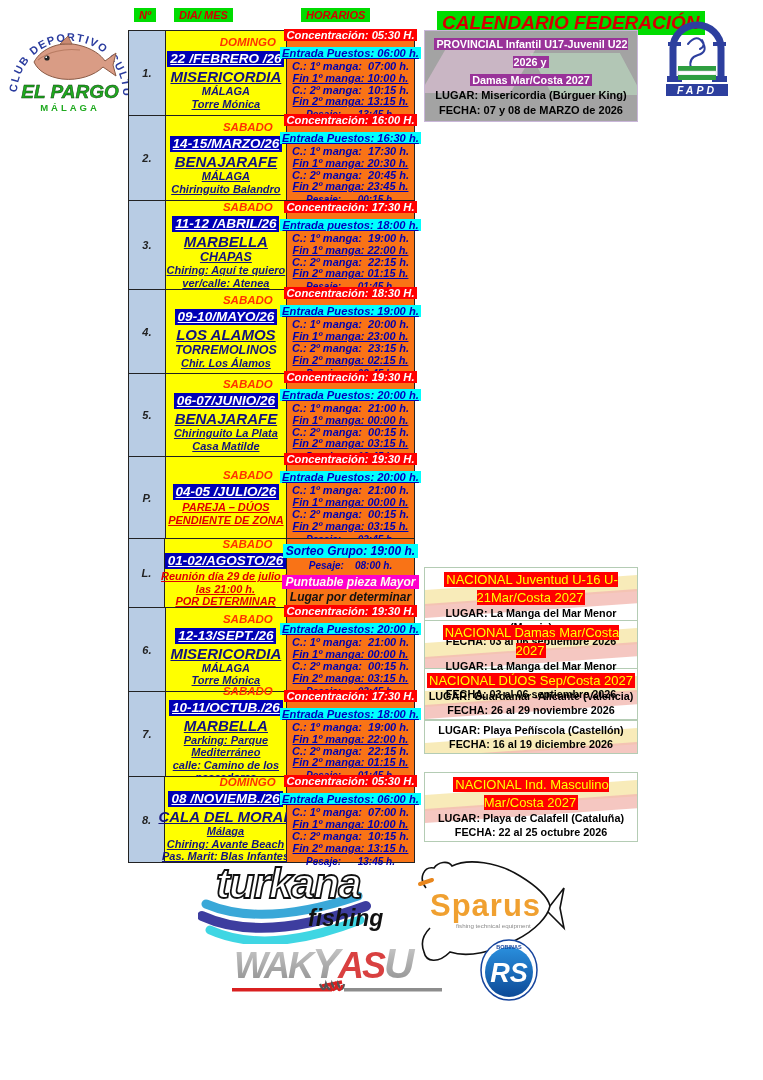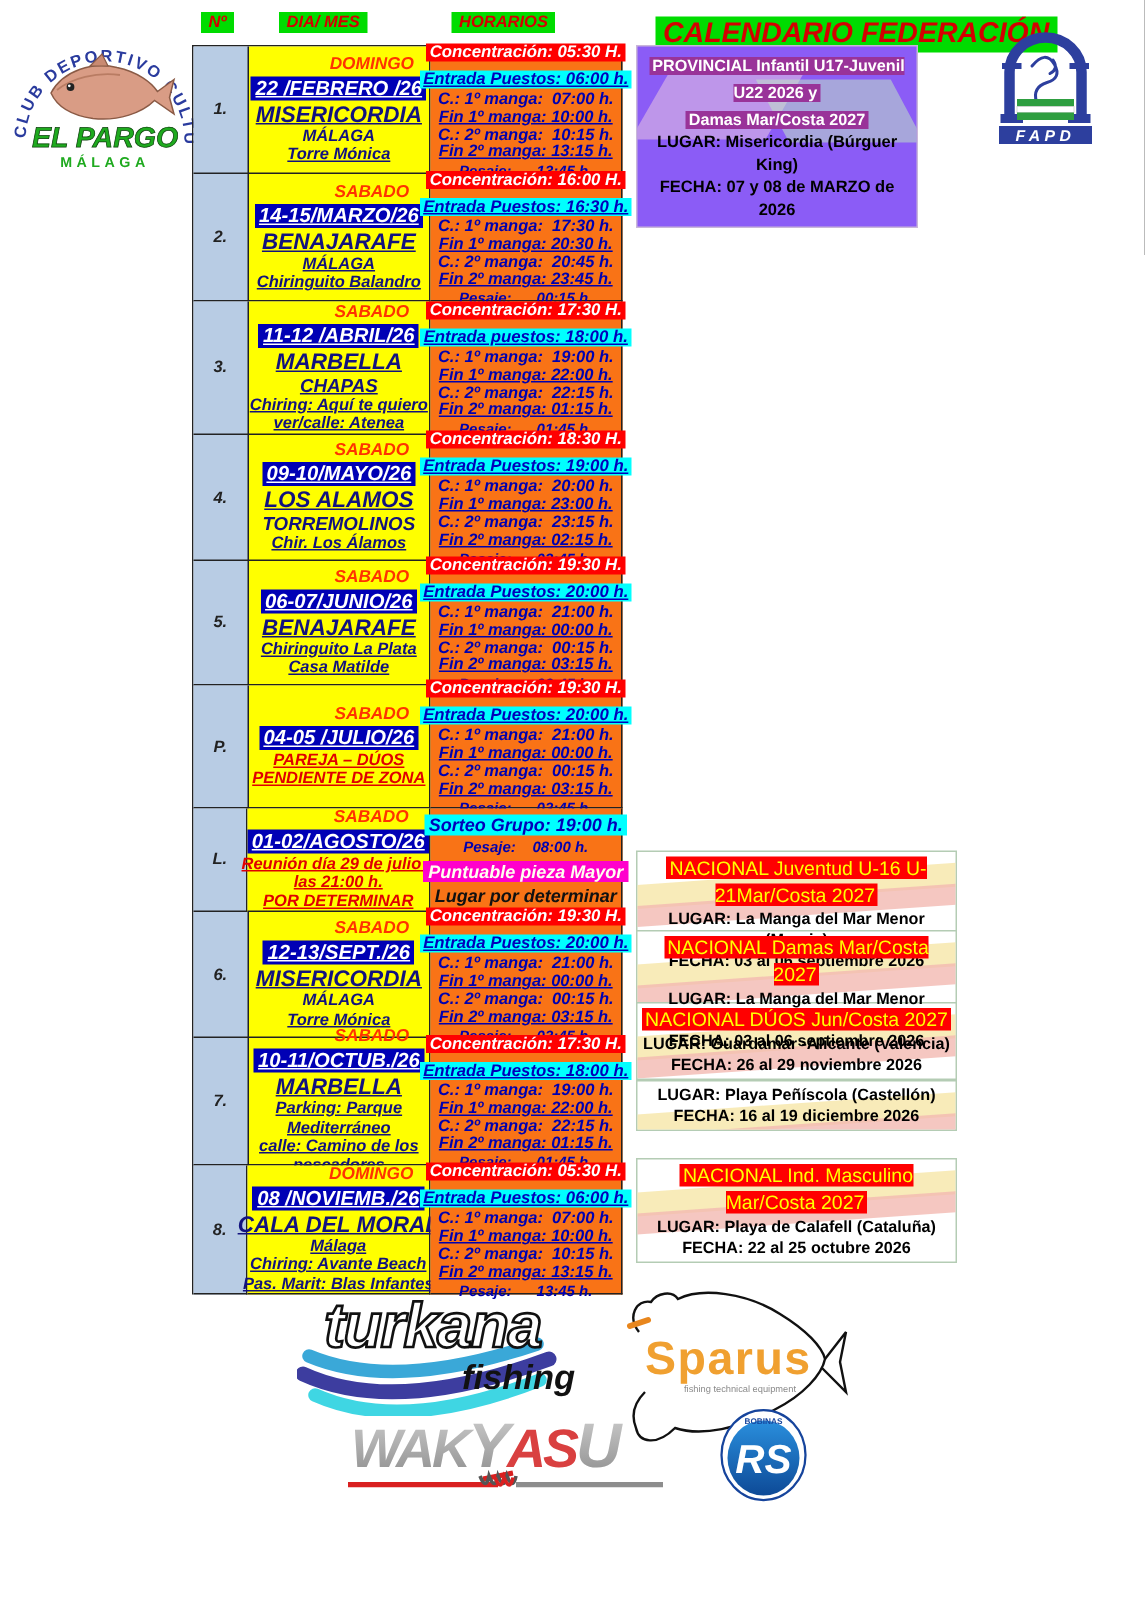--- a/index.html
+++ b/index.html
@@ -9,21 +9,21 @@
     margin:0 auto; overflow:hidden;
     font-family:"Liberation Sans", sans-serif;
   }
   
   .glabel {
     position:absolute; background:#00dc00; color:#d40000;
     font-weight:bold; font-style:italic; font-size:11px;
     padding:1px 5px; white-space:nowrap;
   }
   #lbl-num { left:134px; top:8px; }
-  #lbl-dia { left:186px; top:8px; }
+  #lbl-dia { left:174px; top:8px; }
   #lbl-hor { left:301px; top:8px; }
   #lbl-cal { left:437px; top:11px; font-size:19px; }
 
   
   #club-logo { position:absolute; left:4px; top:10px; }
 
   
   #fapd-logo { position:absolute; left:664px; top:18px; }
 
   
@@ -64,22 +64,22 @@
   .pes  { color:#0000b0; font-weight:bold; font-style:italic; font-size:10px;
           line-height:13px; white-space:pre; }
   .sorteo { background:#00ffff; color:#0000bb; font-weight:bold; font-style:italic;
             font-size:12px; line-height:15px; padding:0 3px; white-space:pre; }
   .punt { background:#ff00cc; color:#fffef0; font-weight:bold; font-style:italic;
           font-size:12px; line-height:15px; padding:0 3px; white-space:pre; }
   .lugdet { color:#111; font-weight:bold; font-style:italic; font-size:12px; line-height:15px; }
 
   
   #prov-box {
-    position:absolute; left:424px; top:30px; width:188px;
-    border:1px solid #c9b6d9; background:#8b5cf6; text-align:center;
+    position:absolute; left:424px; top:30px; width:214px;
+    border:1px solid #c9b6d9; background:#a3a3a3; text-align:center;
     padding:3px 2px; overflow:hidden;
   }
   #prov-box .deco1 { position:absolute; left:8px; top:18px; width:90px; height:44px;
     background:#e9c7e0; opacity:.55; transform:skew(-30deg); }
   #prov-box .deco2 { position:absolute; right:6px; top:22px; width:90px; height:42px;
     background:#bfe3c4; opacity:.55; transform:skew(28deg); }
   .prov-title { position:relative; display:inline; background:#993399; color:#fff;
     font-weight:bold; font-size:10.8px; line-height:14px; padding:0 2px; }
   .fed-black { position:relative; color:#000; font-weight:bold; font-size:11px; line-height:15px; }
   #fed-boxes { position:absolute; left:424px; top:0; width:214px; height:100%; }
@@ -353,21 +353,21 @@
         <div><span class="nac-title">NACIONAL Juventud U-16 U-21Mar/Costa 2027</span></div>
         <div class="fed-black">LUGAR:  La Manga del Mar Menor (Murcia)</div>
         <div class="fed-black">FECHA: 03 al 06 septiembre 2026</div>
       </div>
       <div class="nac">
         <div><span class="nac-title">NACIONAL Damas Mar/Costa 2027</span></div>
         <div class="fed-black">LUGAR:  La Manga del Mar Menor (Murcia)</div>
         <div class="fed-black">FECHA: 03 al 06 septiembre 2026</div>
       </div>
       <div class="nac">
-        <div><span class="nac-title">NACIONAL DÚOS Jun/Costa 2027</span></div>
+        <div><span class="nac-title">NACIONAL DÚOS Sep/Costa 2027</span></div>
         <div class="fed-black">LUGAR: Guardamar -Alicante (Valencia)</div>
         <div class="fed-black">FECHA: 26 al 29 noviembre 2026</div>
       </div>
       <div class="nac">
         <div class="fed-black">LUGAR: Playa Peñíscola (Castellón)</div>
         <div class="fed-black">FECHA: 16 al 19 diciembre 2026</div>
       </div>
       <div class="nac">
         <div><span class="nac-title">NACIONAL Ind. Masculino Mar/Costa 2027</span></div>
         <div class="fed-black">LUGAR: Playa de Calafell (Cataluña)</div>

